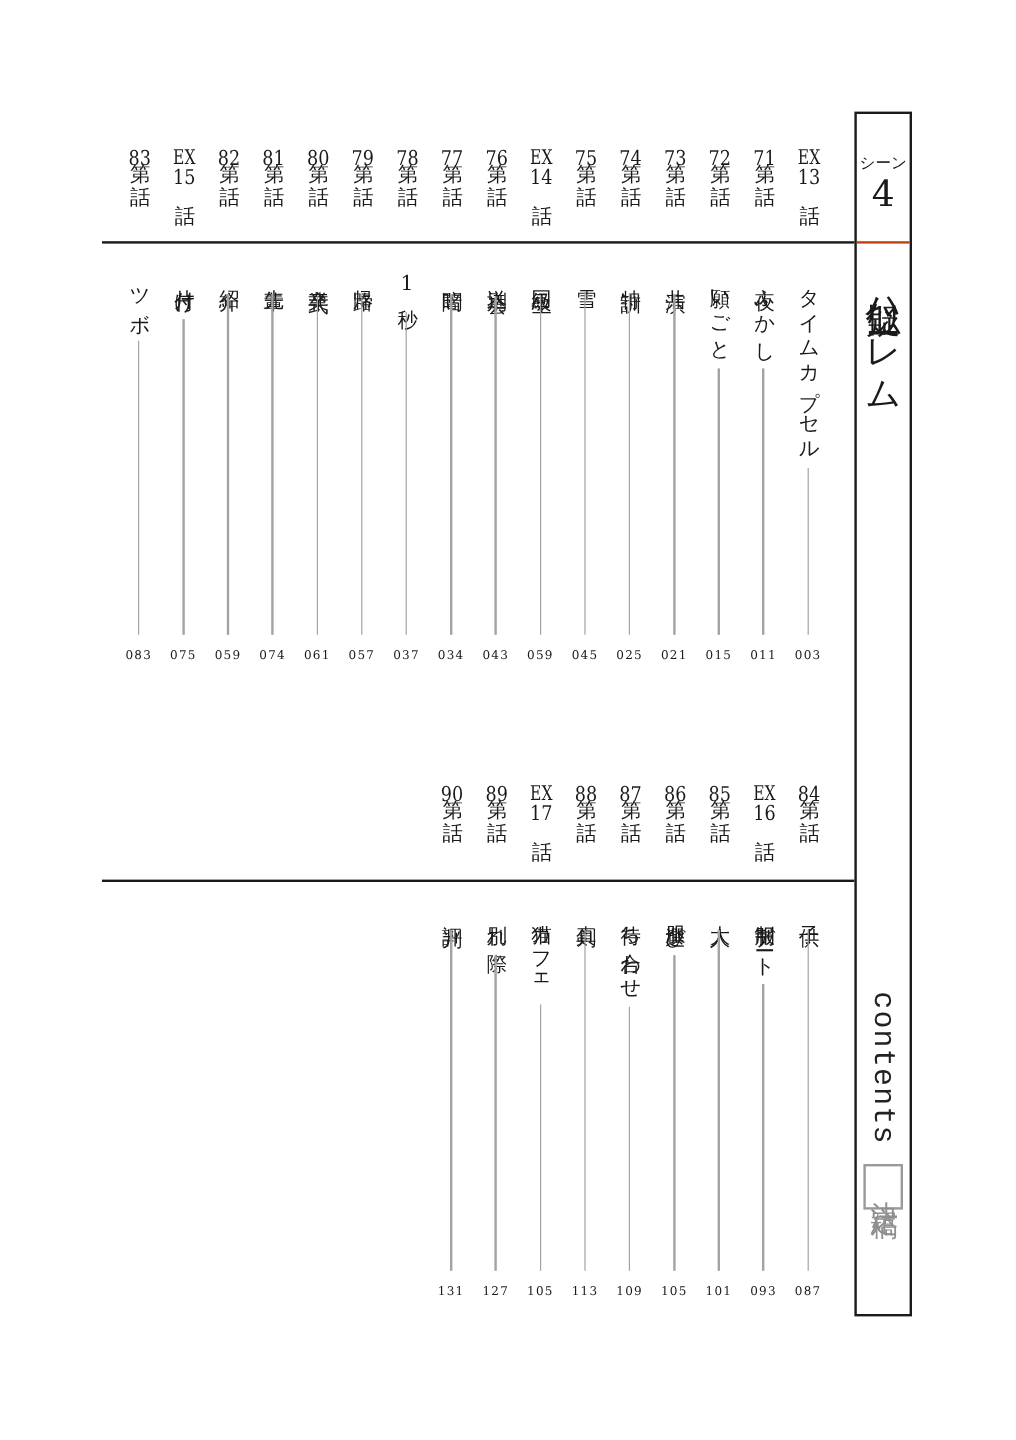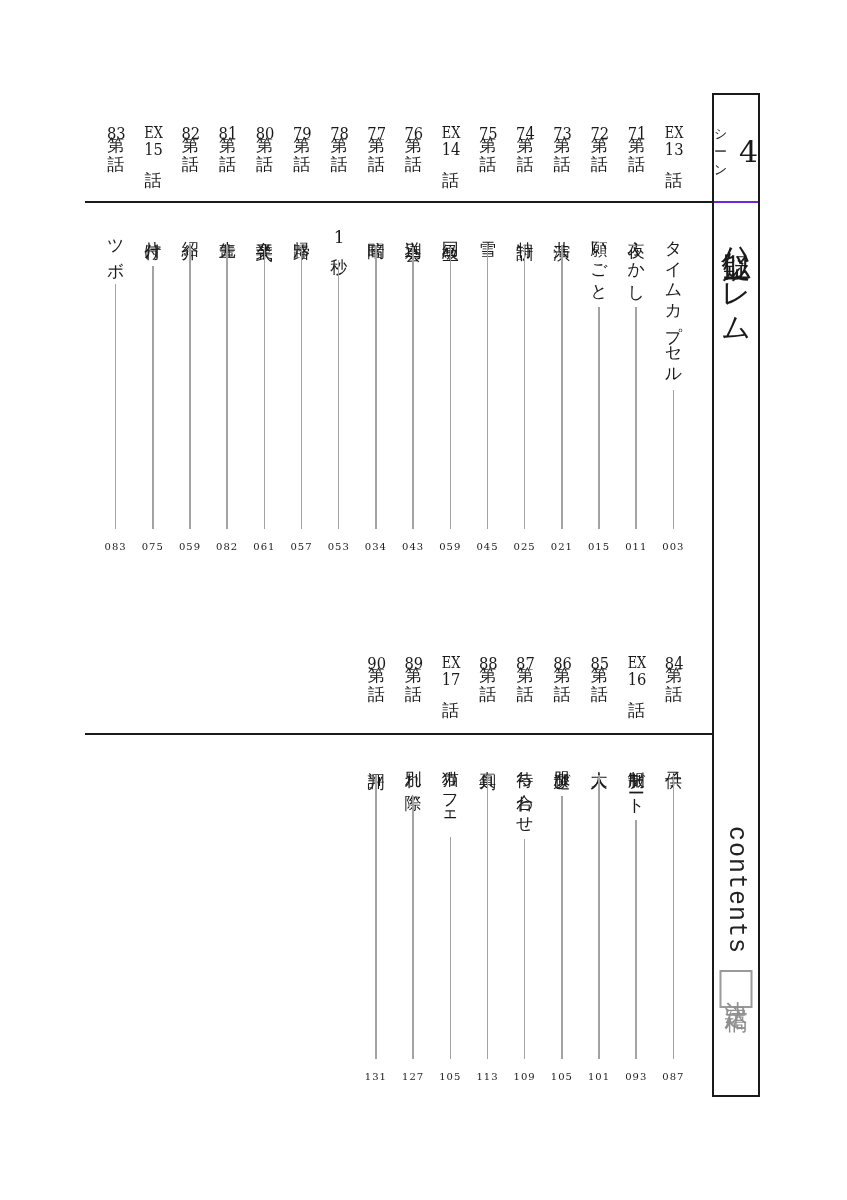--- a/index.html
+++ b/index.html
@@ -14,23 +14,23 @@
   
   .sidebar{
     position:absolute;
     left:712px;top:93px;
     width:48px;height:1004px;
     border:2px solid #1a1a1a;
     box-sizing:border-box;
   }
   .scene-box{
     position:absolute;left:0;top:0;width:100%;height:108px;
-    border-bottom:2px solid #6d28d9;
+    border-bottom:2px solid #c2410c;
     box-sizing:border-box;
-    display:flex;align-items:center;justify-content:center;
+    display:flex;flex-direction:column;align-items:center;justify-content:center;
     gap:3px;padding-top:8px;
   }
   .scene-label{font-size:13px;letter-spacing:0;}
   .scene-number{font-size:30px;line-height:1;}
   .series-title{
     position:absolute;top:135px;left:50%;transform:translateX(-50%);
     writing-mode:vertical-rl;
     font-size:29px;line-height:1;letter-spacing:0;
     white-space:nowrap;
   }
@@ -167,21 +167,21 @@
           <div class="line"></div>
         </div>
       <div class="pnum">034</div>
     </div>
       <div class="entry">
       <div class="chapter">第<span class="tcy">78</span>話</div>
       <div class="title"><span class="tcy">1</span>秒</div>
       <div class="leader">
           <div class="line"></div>
         </div>
-      <div class="pnum">053</div>
+      <div class="pnum">037</div>
     </div>
       <div class="entry">
       <div class="chapter">第<span class="tcy">79</span>話</div>
       <div class="title">帰路</div>
       <div class="leader">
           <div class="line"></div>
         </div>
       <div class="pnum">057</div>
     </div>
       <div class="entry">
@@ -191,21 +191,21 @@
           <div class="line"></div>
         </div>
       <div class="pnum">061</div>
     </div>
       <div class="entry">
       <div class="chapter">第<span class="tcy">81</span>話</div>
       <div class="title">先輩</div>
       <div class="leader">
           <div class="line"></div>
         </div>
-      <div class="pnum">082</div>
+      <div class="pnum">074</div>
     </div>
       <div class="entry">
       <div class="chapter">第<span class="tcy">82</span>話</div>
       <div class="title">紹介</div>
       <div class="leader">
           <div class="line"></div>
         </div>
       <div class="pnum">059</div>
     </div>
       <div class="entry">

